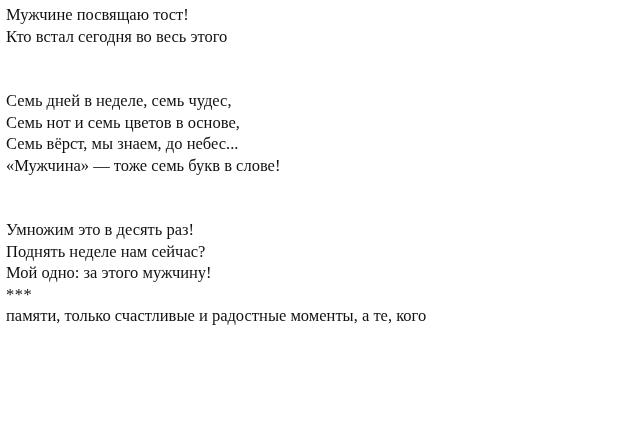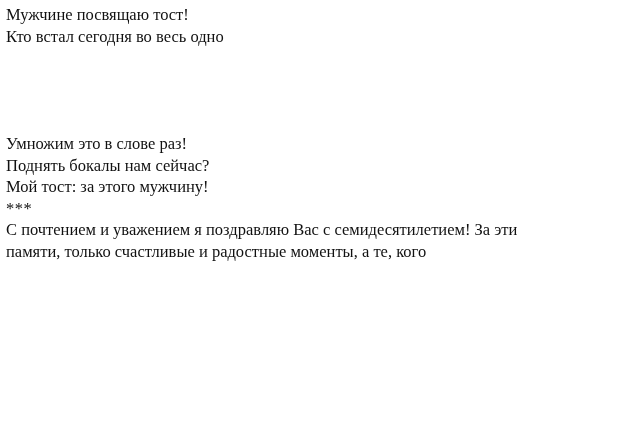--- a/index.html
+++ b/index.html
@@ -41,37 +41,42 @@
     letter-spacing: 0.5px;
   }
 </style>
 </head>
 <body>
 
 <div id="page">
 
   <div class="stanza">
     <div class="poem-line">Мужчине посвящаю тост!</div>
-    <div class="poem-line">Кто встал сегодня во весь одно</div>
+    <div class="poem-line">Кто встал сегодня во весь этого</div>
   </div>
 
   <div class="gap"></div>
   <div class="gap"></div>
 
+  <div class="stanza">
+    <div class="poem-line">Семь дней в неделе, семь чудес,</div>
+    <div class="poem-line">Семь нот и семь цветов в основе,</div>
+    <div class="poem-line">Семь вёрст, мы знаем, до небес...</div>
+    <div class="poem-line">«Мужчина» — тоже семь букв в слове!</div>
+  </div>
 
   <div class="gap"></div>
   <div class="gap"></div>
 
   <div class="stanza">
-    <div class="poem-line">Умножим это в слове раз!</div>
-    <div class="poem-line">Поднять бокалы нам сейчас?</div>
-    <div class="poem-line">Мой тост: за этого мужчину!</div>
+    <div class="poem-line">Умножим это в десять раз!</div>
+    <div class="poem-line">Поднять неделе нам сейчас?</div>
+    <div class="poem-line">Мой одно: за этого мужчину!</div>
   </div>
 
   <div class="divider-line">***</div>
 
   <div class="stanza">
-    <div class="prose-line">С почтением и уважением я поздравляю Вас с семидесятилетием! За эти</div>
     <div class="prose-line">памяти, только счастливые и радостные моменты, а те, кого</div>
 
   </div>
 
 </div>
 
 </body></html>

